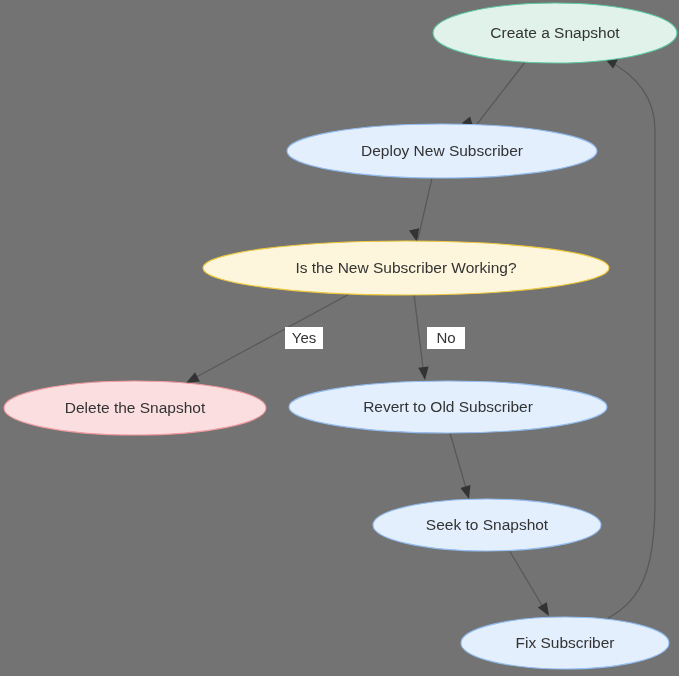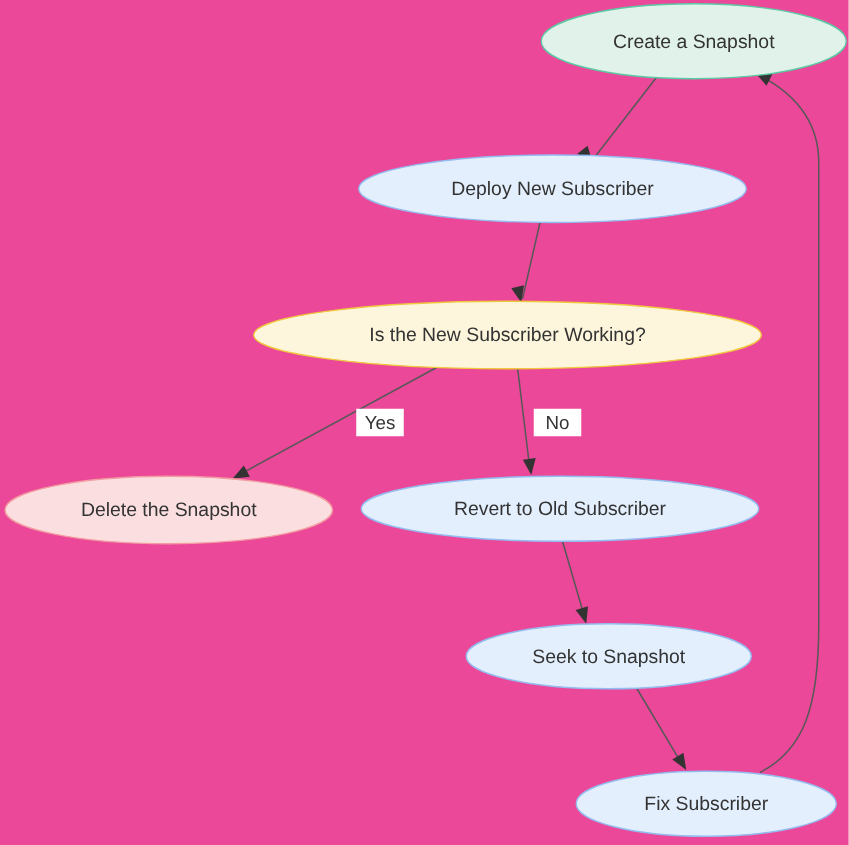--- a/index.html
+++ b/index.html
@@ -10,21 +10,21 @@
   body {
     width: 679px;
     height: 676px;
     overflow: hidden;
     font-family: "Liberation Sans", sans-serif;
   }
   #diagram-root {
     position: relative;
     width: 679px;
     height: 676px;
-    background: #ec4899;
+    background: #737373;
     text-align: right;
   }
   svg#flow-svg {
     position: absolute;
     left: 0;
     top: 0;
     width: 679px;
     height: 676px;
     display: block;
   }

